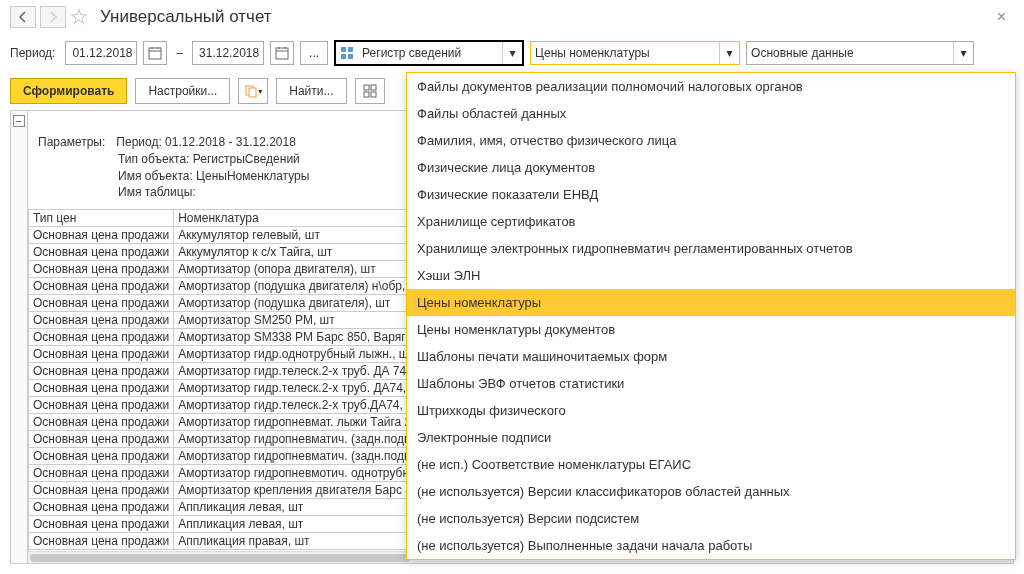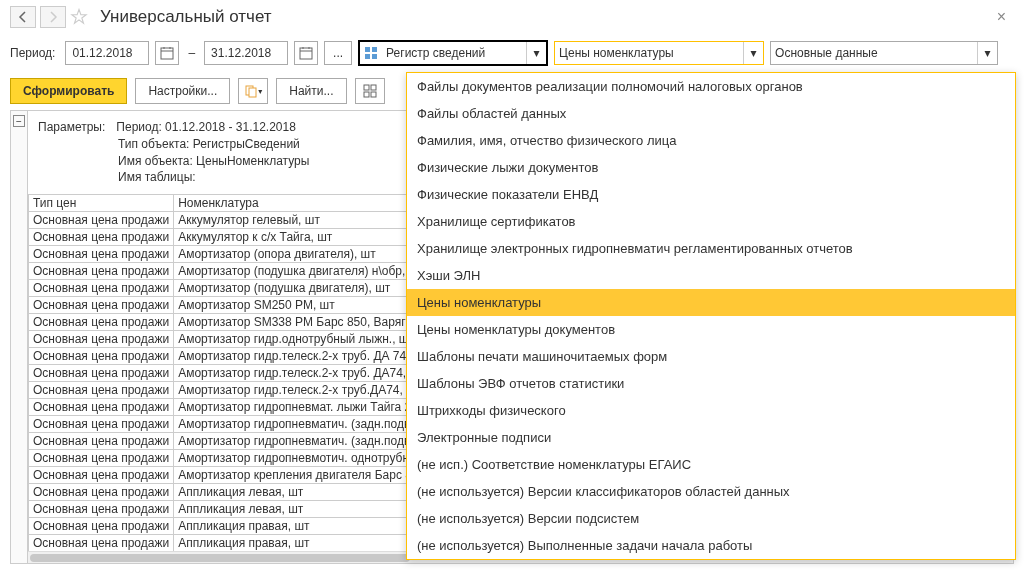--- a/index.html
+++ b/index.html
@@ -34,21 +34,21 @@
   display: flex;
   align-items: center;
   padding: 6px 10px;
   gap: 6px;
 }
 .period-label { margin-right: 4px; }
 .date-input {
   border: 1px solid #aaa;
   height: 24px;
   padding: 0 6px;
-  width: 84px;
+  width: 72px;
   display: flex; align-items: center;
   background: #fff;
 }
 .cal-btn {
   width: 24px; height: 24px;
   border: 1px solid #aaa;
   background: #fff;
   display: flex; align-items: center; justify-content: center;
   cursor: pointer;
 }
@@ -128,21 +128,21 @@
   border: 1px solid #ccc;
   border-left: none;
   overflow: hidden;
   position: relative;
 }
 .params-block {
   padding: 8px 10px;
   font-size: 12px;
   line-height: 1.4;
 }
-.params-block .label { display: inline-block; width: 75px; }
+.params-block .label { display: inline-block; width: 75px; margin-top: 15px; }
 .table {
   width: 100%;
   border-collapse: collapse;
 }
 .table th, .table td {
   border: 1px solid #ccc;
   padding: 1px 4px;
   text-align: left;
   font-size: 12px;
   font-weight: normal;
@@ -392,21 +392,21 @@
     <div class="scroll-h">
       <div class="scroll-thumb"></div>
     </div>
   </div>
 </div>
 
 <div class="dropdown-panel" id="dropdown">
     <div class="dropdown-item">Файлы документов реализации полномочий налоговых органов</div>
     <div class="dropdown-item">Файлы областей данных</div>
     <div class="dropdown-item">Фамилия, имя, отчество физического лица</div>
-    <div class="dropdown-item">Физические лыжи документов</div>
+    <div class="dropdown-item">Физические лица документов</div>
     <div class="dropdown-item">Физические показатели ЕНВД</div>
     <div class="dropdown-item">Хранилище сертификатов</div>
     <div class="dropdown-item">Хранилище электронных гидропневматич регламентированных отчетов</div>
     <div class="dropdown-item">Хэши ЭЛН</div>
     <div class="dropdown-item selected">Цены номенклатуры</div>
     <div class="dropdown-item">Цены номенклатуры документов</div>
     <div class="dropdown-item">Шаблоны печати машиночитаемых форм</div>
     <div class="dropdown-item">Шаблоны ЭВФ отчетов статистики</div>
     <div class="dropdown-item">Штрихкоды физического</div>
     <div class="dropdown-item">Электронные подписи</div>

